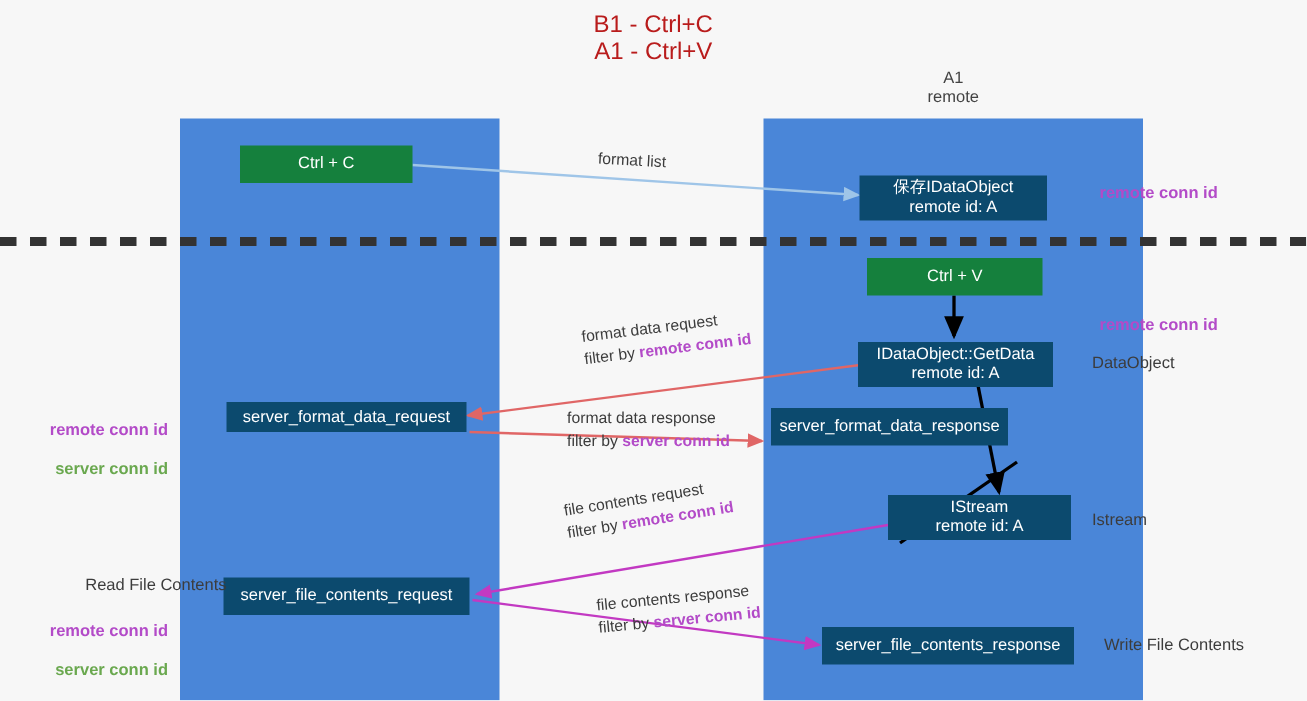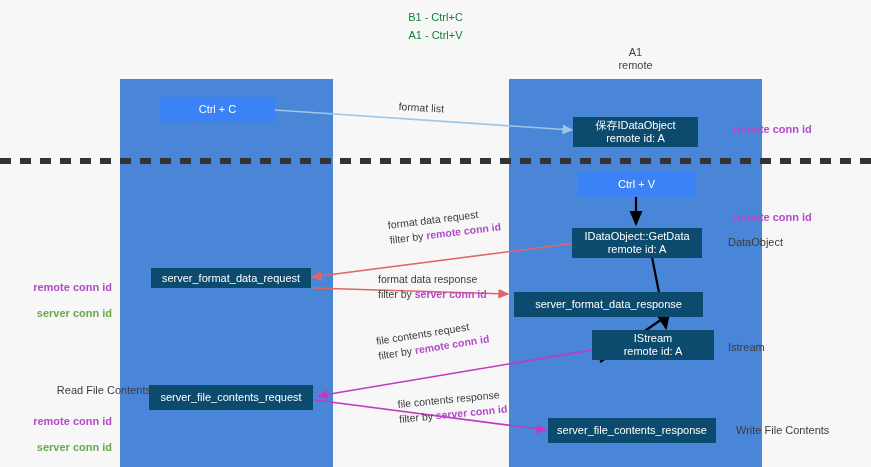--- a/index.html
+++ b/index.html
@@ -23,22 +23,22 @@
     background: #4a86d8;
   }
   #lane-b1 { left: 120px; top: 79px; width: 213px; height: 388px; }
   #lane-a1 { left: 509px; top: 79px; width: 253px; height: 388px; }
 
   
   .title {
     position: absolute;
     left: 0; right: 0;
     text-align: center;
-    color: #15803d;
-    font-size: 11px;
+    color: #b91c1c;
+    font-size: 16px;
     line-height: 18px;
     white-space: pre-line;
   }
   #diagram-title { top: 8px; }
 
   
   .lane-header {
     position: absolute;
     text-align: center;
     color: #434343;
@@ -57,21 +57,21 @@
     flex-direction: column;
     align-items: center;
     justify-content: center;
     color: #ffffff;
     font-size: 11px;
     line-height: 13px;
     text-align: center;
     white-space: pre-line;
     padding: 2px 4px;
   }
-  .node.green  { background: #3b82f6; }
+  .node.green  { background: #15803d; }
   .node.orange { background: #0c4a6e; }
 
   
   .annot {
     position: absolute;
     font-size: 11px;
     line-height: 13px;
     white-space: pre-line;
   }
   .annot.plain  { color: #3c3c3c; }
@@ -151,21 +151,21 @@
     <line x1="0" y1="161" x2="871" y2="161" stroke="#333333" stroke-width="6" stroke-dasharray="11 9" stroke-linecap="butt"></line>
   </svg>
 
   <div class="node green" style="left:160px;  top:97px;  width:115px; height:25px;">Ctrl + C</div>
   <div class="node orange" style="left:573px;  top:117px; width:125px; height:30px;">保存IDataObject
 remote id: A</div>
   <div class="node green" style="left:578px;  top:172px; width:117px; height:25px;">Ctrl + V</div>
   <div class="node orange" style="left:572px;  top:228px; width:130px; height:30px;">IDataObject::GetData
 remote id: A</div>
   <div class="node orange" style="left:151px;  top:268px; width:160px; height:20px;">server_format_data_request</div>
-  <div class="node orange" style="left:514px;  top:292px; width:189px; height:25px;">server_format_data_response</div>
+  <div class="node orange" style="left:514px;  top:272px; width:158px; height:25px;">server_format_data_response</div>
   <div class="node orange" style="left:592px;  top:330px; width:122px; height:30px;">IStream
 remote id: A</div>
   <div class="node orange" style="left:149px; top:385px; width:164px; height:25px;">server_file_contents_request</div>
   <div class="node orange" style="left:548px;  top:418px; width:168px; height:25px;">server_file_contents_response</div>
 
   <div class="edge-label" style="left:399px; top:99px; transform: rotate(3.2deg);">
     <span>format list</span>
   </div>
 
   <div class="edge-label" style="left:387px; top:218px; transform: rotate(-7deg);">

